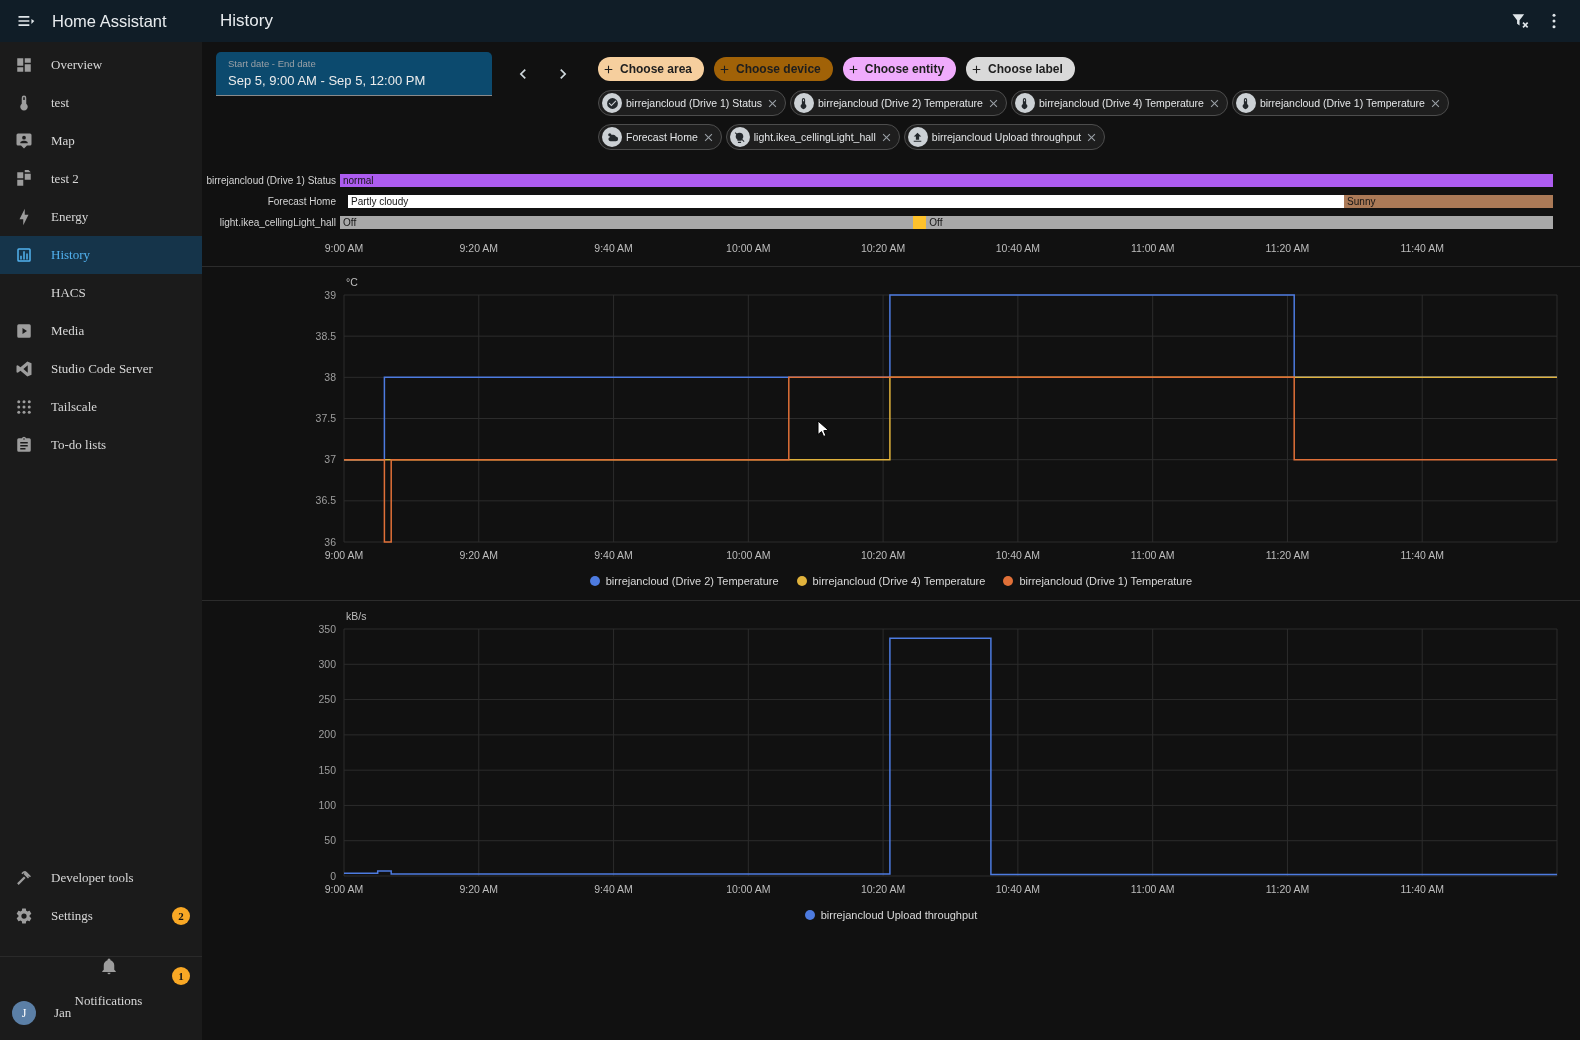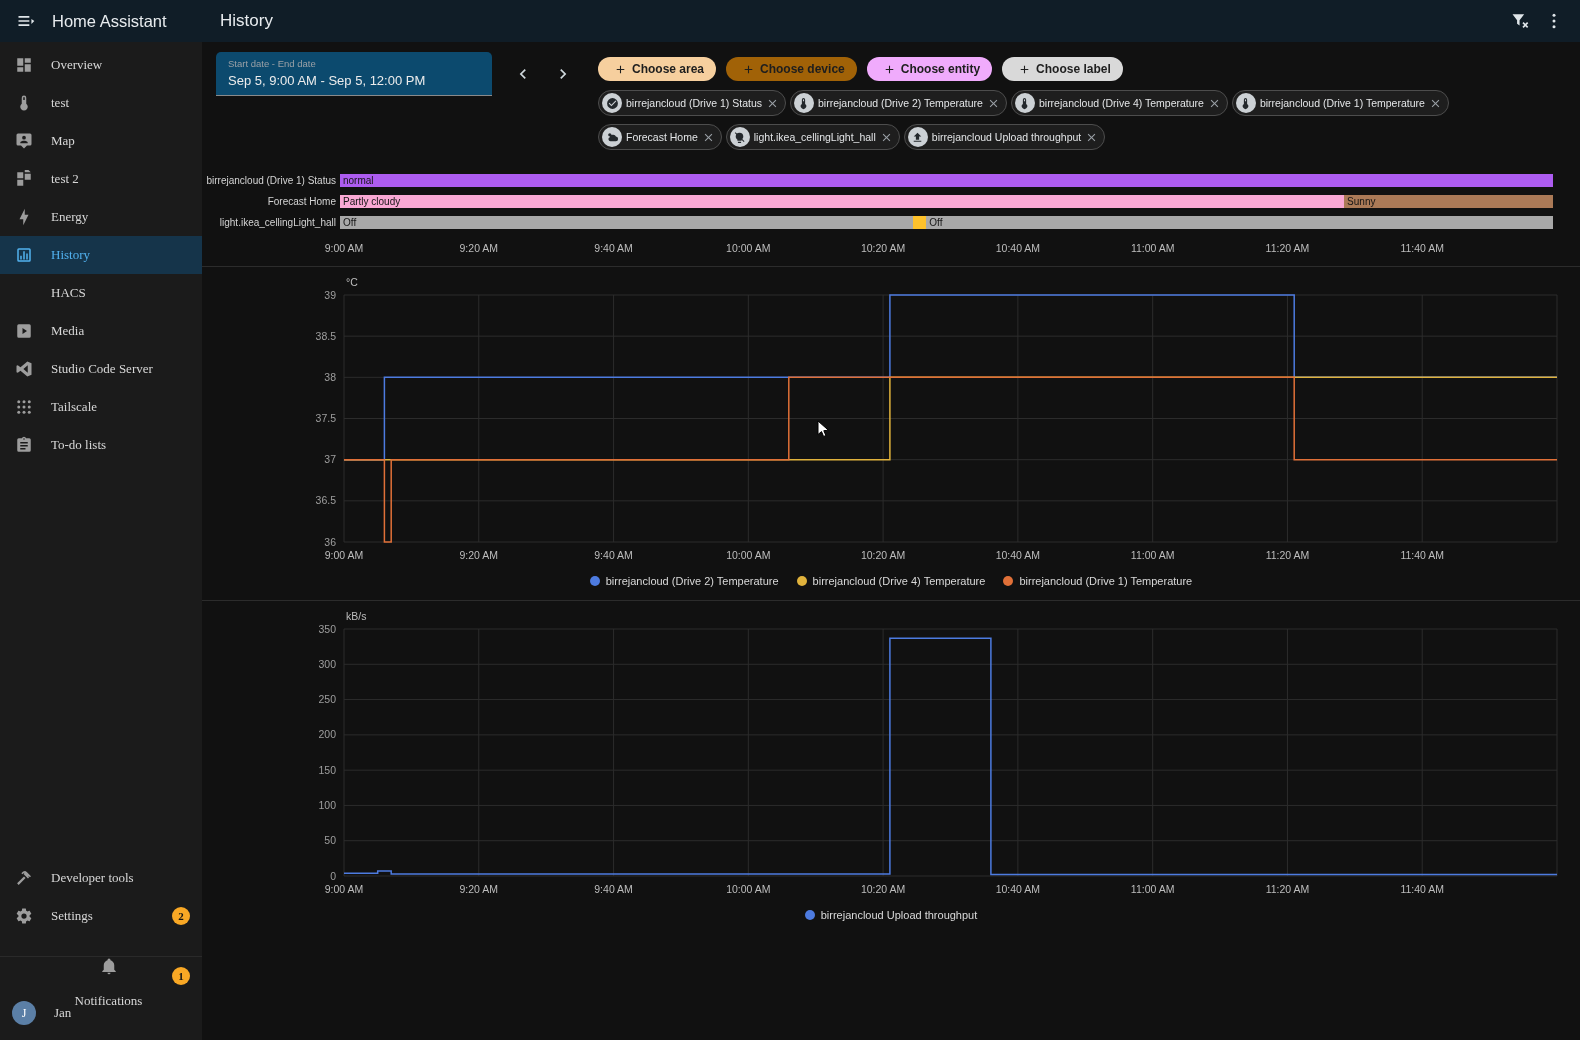--- a/index.html
+++ b/index.html
@@ -43,21 +43,21 @@
   .date-value { position:absolute; bottom:7px; left:12px; font-size:13px; color:#ececec; }
   .nav-btns { display:flex; align-items:center; height:44px; margin-left:14px; gap:6px; }
   .nav-btn { width:34px; height:34px; background:none; border:none; display:flex; align-items:center;
     justify-content:center; cursor:pointer; padding:0; }
   .nav-btn .icon-slot { width:20px; height:20px; }
   .nav-btn svg { width:100%; height:100%; fill:#cfd8dc; }
   .chips-col { margin-left:18px; display:flex; flex-direction:column; gap:9px; padding-top:5px; flex:1; min-width:0; }
   .chip-row { display:flex; gap:10px; flex-wrap:wrap; align-items:center; }
   .chip-row.tight { gap:4px; row-gap:8px; }
   .chooser-chip { height:24px; border-radius:12px; border:none; display:inline-flex; align-items:center; gap:5px;
-    padding:0 12px 0 16px; font-size:12px; font-weight:600; color:#1e1e1e; cursor:pointer;
+    padding:0 12px 0 4px; font-size:12px; font-weight:600; color:#1e1e1e; cursor:pointer;
     font-family:"Liberation Sans", sans-serif; }
   .chooser-chip .icon-slot { width:13px; height:13px; }
   .chooser-chip svg { width:100%; height:100%; fill:#1e1e1e; }
   .entity-chip { height:26px; border-radius:13px; border:1px solid #4d4d4d; background:#1e1e1e;
     display:inline-flex; align-items:center; gap:4px; padding:0 6px 0 3px; font-size:10.5px; color:#e3e5e7; cursor:pointer; }
   .chip-icon { width:20px; height:20px; border-radius:50%; background:#ccd1d5; display:flex; align-items:center;
     justify-content:center; flex:none; }
   .chip-icon svg { width:13px; height:13px; fill:#23282c; }
   .chip-close { display:flex; cursor:pointer; }
   .chip-close svg { width:13px; height:13px; fill:#9aa0a6; }
@@ -404,21 +404,21 @@
           <span class="tl-label">birrejancloud (Drive 1) Status</span>
           <div class="tl-track">
             <div class="tl-seg" style="left: 0px; width: 1213px; background: rgb(173, 92, 240);">
               <span>normal</span>
             </div>
           </div>
         </div>
         <div class="tl-row">
           <span class="tl-label">Forecast Home</span>
           <div class="tl-track">
-            <div class="tl-seg" style="left: 0px; width: 1004.1px; background: #f9a8d4;">
+            <div class="tl-seg" style="left: 8px; width: 1004.1px; background: #ffffff;">
               <span>Partly cloudy</span>
             </div>
             <div class="tl-seg" style="left: 1004.1px; width: 208.9px; background: rgb(171, 122, 87);">
               <span>Sunny</span>
             </div>
           </div>
         </div>
         <div class="tl-row">
           <span class="tl-label">light.ikea_cellingLight_hall</span>
           <div class="tl-track">

